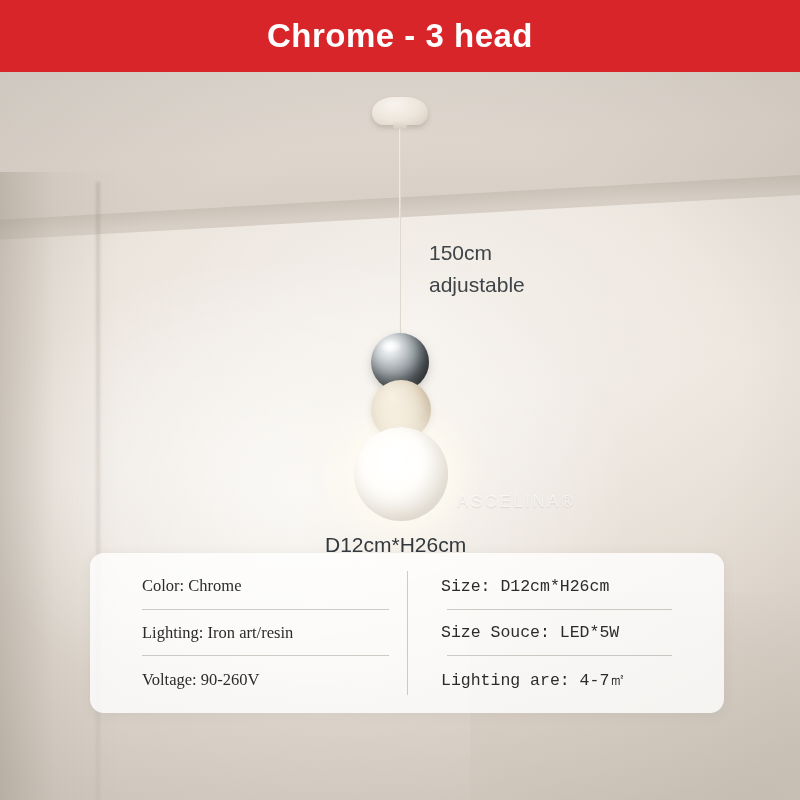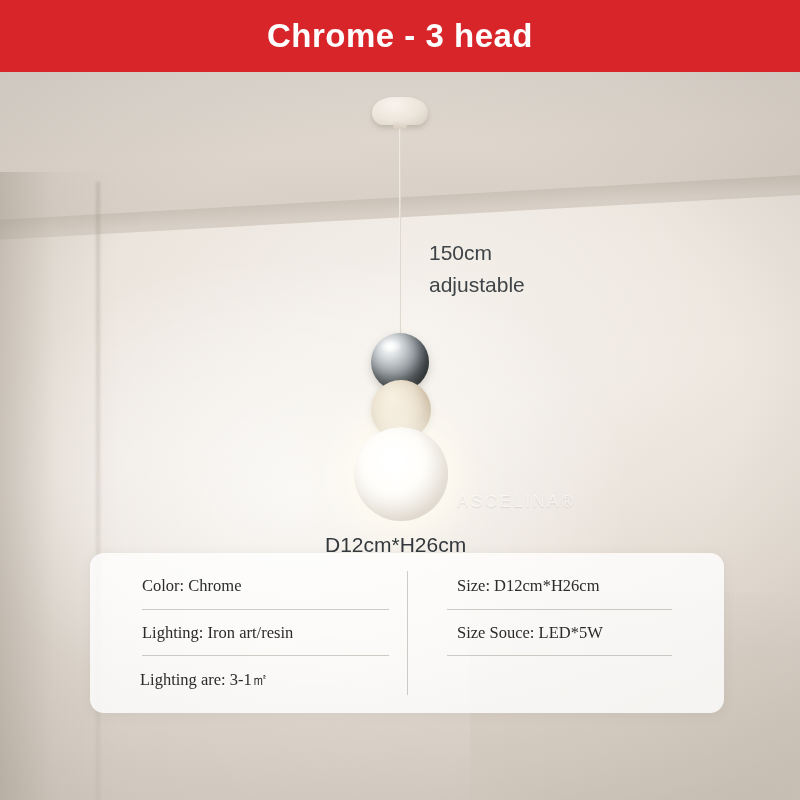--- a/index.html
+++ b/index.html
@@ -241,21 +241,22 @@
   .spec-cell {
     display: flex;
     align-items: center;
     font-size: 16.5px;
     color: #2b2b2b;
     font-family: "Liberation Serif", serif;
     padding: 0 26px 0 52px;
     position: relative;
   }
   .spec-cell.right {
-    padding-left: 50px;
+    padding-left: 34px;
+    font-family: Liberation Mono, monospace;
   }
   .row-line::after {
     content: "";
     position: absolute;
     left: 52px;
     right: 18px;
     bottom: 0;
     height: 1px;
     background: rgba(120,112,100,0.35);
   }
@@ -309,16 +310,17 @@
 
   <div class="spec-card">
     <div class="spec-divider"></div>
 
     <div class="spec-cell row-line">Color: Chrome</div>
     <div class="spec-cell right row-line">Size: D12cm*H26cm</div>
 
     <div class="spec-cell row-line">Lighting: Iron art/resin</div>
     <div class="spec-cell right row-line">Size Souce: LED*5W</div>
 
-    <div class="spec-cell right">Lighting are: 3-1㎡</div>
+    <div class="spec-cell">Voltage: 90-260V</div>
+    <div class="spec-cell right">Lighting are: 4-7㎡</div>
   </div>
 
 </div>
 
 </body></html>

